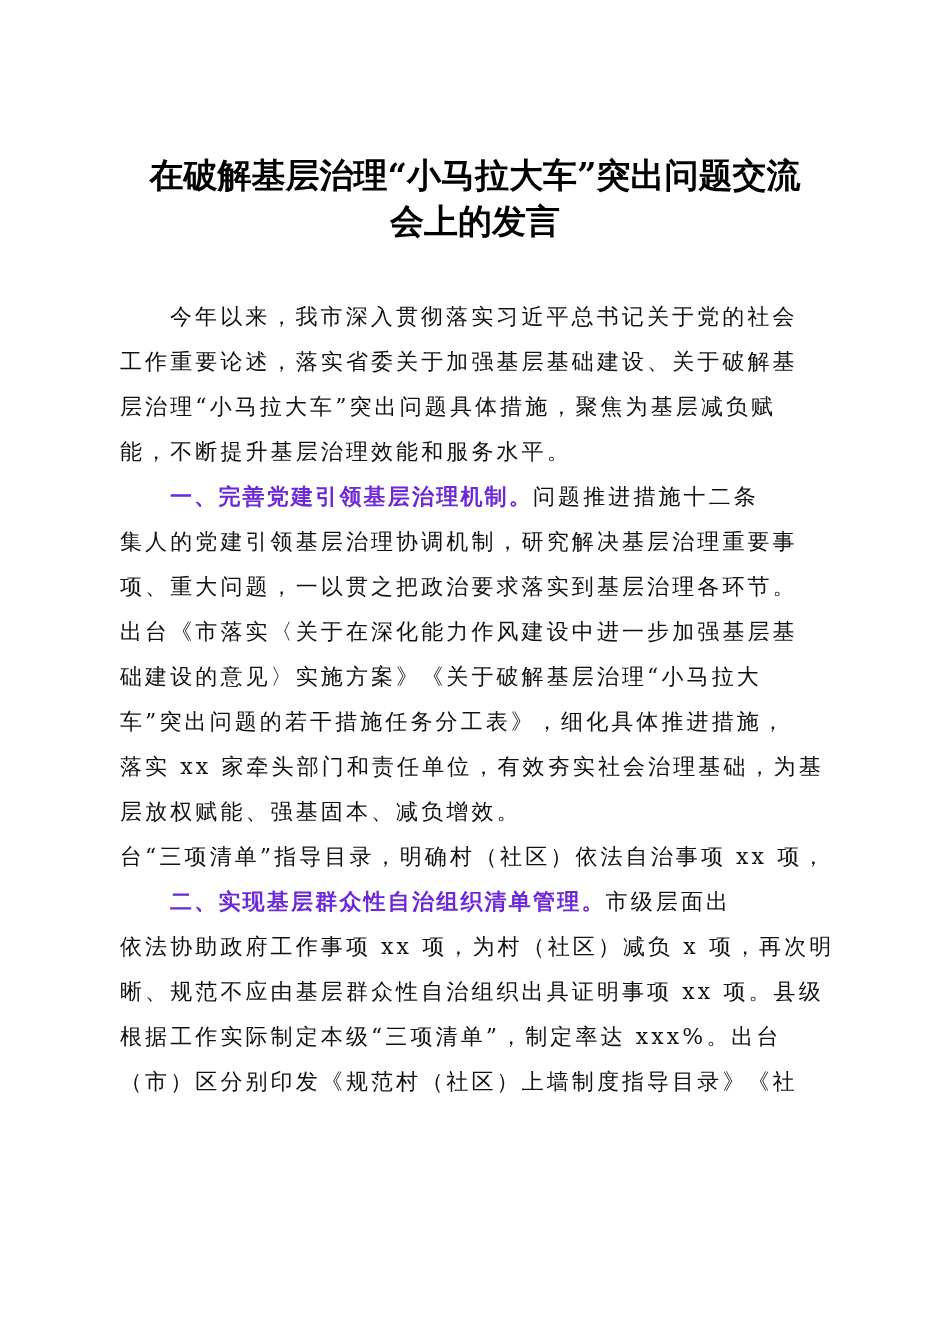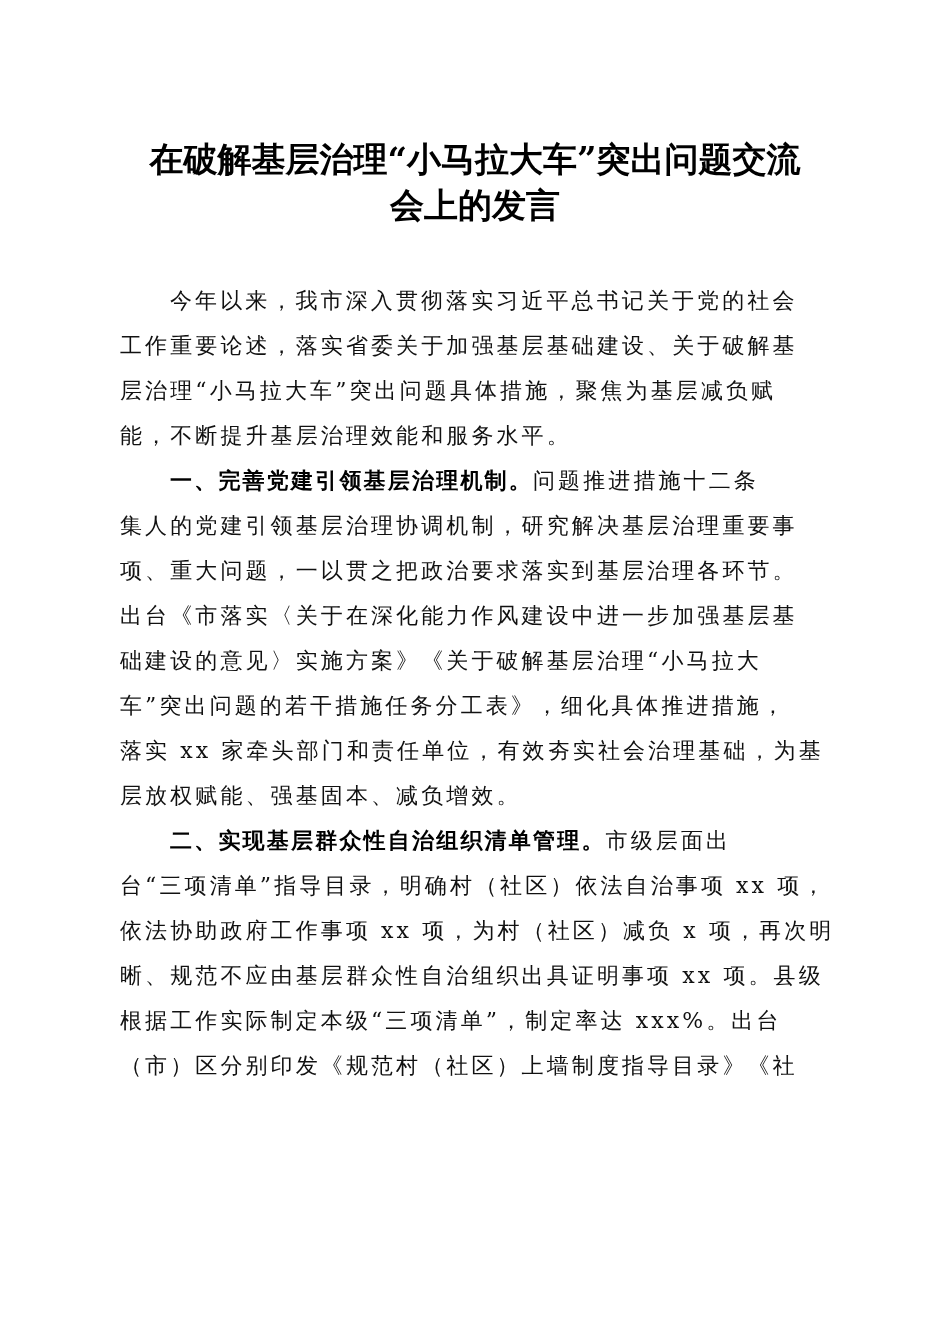--- a/index.html
+++ b/index.html
@@ -10,21 +10,21 @@
   body {
     width: 950px;
     height: 1344px;
     position: relative;
     overflow: hidden;
     font-family: "DejaVu Serif", "Liberation Serif", serif;
     color: #111111;
   }
   .page {
     position: absolute;
-    left: 0; top: 0;
+    left: 0; top: 16px;
     width: 950px;
     height: 968px;
     background: #ffffff;
   }
   .title {
     position: absolute;
     left: 100px;
     width: 750px;
     top: 136px;
     text-align: center;
@@ -54,21 +54,21 @@
     white-space: nowrap;
     color: #111111;
   }
   .line.indent {
     padding-left: 50px;
   }
   .heading {
     font-family: "DejaVu Sans", "Liberation Sans", sans-serif;
     font-weight: bold;
     letter-spacing: 2.2px;
-    color: #000000;
+    color: #6d28d9;
   }
 </style>
 </head>
 <body>
 
 <div class="page">
 
   <div class="title">
     <span class="tline">在破解基层治理“小马拉大车”突出问题交流</span>
     <span class="tline">会上的发言</span>
@@ -88,22 +88,22 @@
       <span class="line">集人的党建引领基层治理协调机制，研究解决基层治理重要事</span>
       <span class="line">项、重大问题，一以贯之把政治要求落实到基层治理各环节。</span>
       <span class="line">出台《市落实〈关于在深化能力作风建设中进一步加强基层基</span>
       <span class="line">础建设的意见〉实施方案》《关于破解基层治理“小马拉大</span>
       <span class="line">车”突出问题的若干措施任务分工表》，细化具体推进措施，</span>
       <span class="line">落实 xx 家牵头部门和责任单位，有效夯实社会治理基础，为基</span>
       <span class="line">层放权赋能、强基固本、减负增效。</span>
     </div>
 
     <div>
+      <span class="line">台“三项清单”指导目录，明确村（社区）依法自治事项 xx 项，</span>
       <span class="line indent"><span class="heading">二、实现基层群众性自治组织清单管理。</span><span>市级层面出</span></span>
-      <span class="line">台“三项清单”指导目录，明确村（社区）依法自治事项 xx 项，</span>
       <span class="line">依法协助政府工作事项 xx 项，为村（社区）减负 x 项，再次明</span>
       <span class="line">晰、规范不应由基层群众性自治组织出具证明事项 xx 项。县级</span>
       <span class="line">根据工作实际制定本级“三项清单”，制定率达 xxx%。出台</span>
       <span class="line">（市）区分别印发《规范村（社区）上墙制度指导目录》《社</span>
     </div>
 
   </div>
 </div>
 
 </body></html>

